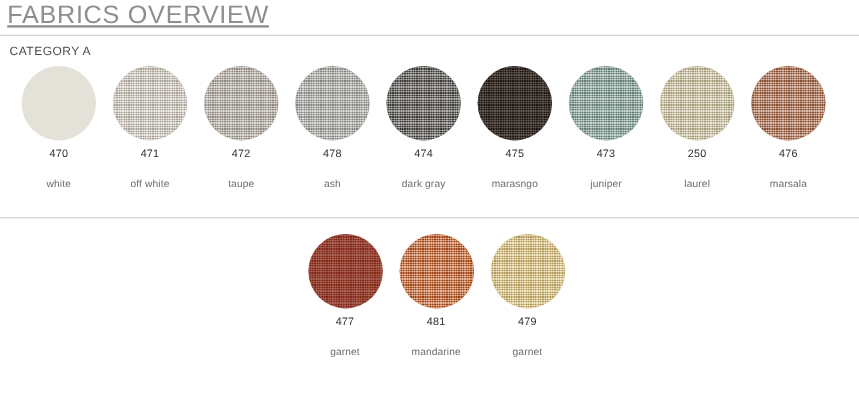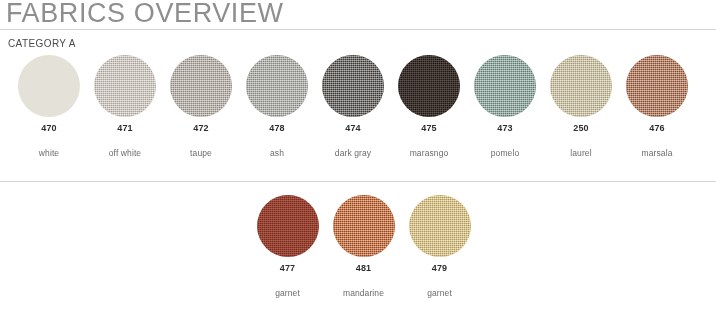--- a/index.html
+++ b/index.html
@@ -11,27 +11,28 @@
     width: 716px;
     height: 329px;
     font-family: "Liberation Sans", sans-serif;
     -webkit-font-smoothing: antialiased;
     overflow: hidden;
     position: relative;
   }
 
   
   .page-title {
-    font-size: 27px;
+    font-size: 21px;
     font-weight: 400;
     color: #8e8e8e;
     letter-spacing: 0.6px;
     padding: 1px 0 0 6px;
     line-height: 24px;
     white-space: nowrap;
+    text-decoration: underline;
   }
   .rule {
     height: 1px;
     background: #d2d2d2;
     width: 100%;
   }
   .rule.rule-header { margin-top: 4px; }
 
   .category-label {
     font-size: 10px;
@@ -76,21 +77,21 @@
         rgba(255,255,255,0.38) 0px, rgba(255,255,255,0.38) 1px,
         rgba(0,0,0,0.10) 1px, rgba(0,0,0,0.10) 2px),
       repeating-linear-gradient(90deg,
         rgba(255,255,255,0.30) 0px, rgba(255,255,255,0.30) 1px,
         rgba(0,0,0,0.12) 1px, rgba(0,0,0,0.12) 2px);
   }
   .swatch-disc.faint .weave { opacity: 0.45; }
 
   .swatch-code {
     font-size: 9px;
-    font-weight: 700;
+    font-weight: 400;
     color: #2e2e2e;
     margin-top: 6px;
     line-height: 11px;
     letter-spacing: 0.2px;
   }
   .swatch-name {
     font-size: 8.5px;
     font-weight: 400;
     color: #6b6b6b;
     margin-top: 14px;
@@ -153,21 +154,21 @@
           <div class="weave"></div>
         </div>
         <div class="swatch-code">475</div>
         <div class="swatch-name">marasngo</div>
       </div>
       <div class="swatch-cell">
         <div class="swatch-disc" style="background: rgb(125, 156, 147);">
           <div class="weave"></div>
         </div>
         <div class="swatch-code">473</div>
-        <div class="swatch-name">pomelo</div>
+        <div class="swatch-name">juniper</div>
       </div>
       <div class="swatch-cell">
         <div class="swatch-disc" style="background: rgb(207, 196, 156);">
           <div class="weave"></div>
         </div>
         <div class="swatch-code">250</div>
         <div class="swatch-name">laurel</div>
       </div>
       <div class="swatch-cell">
         <div class="swatch-disc" style="background: rgb(169, 100, 63);">

